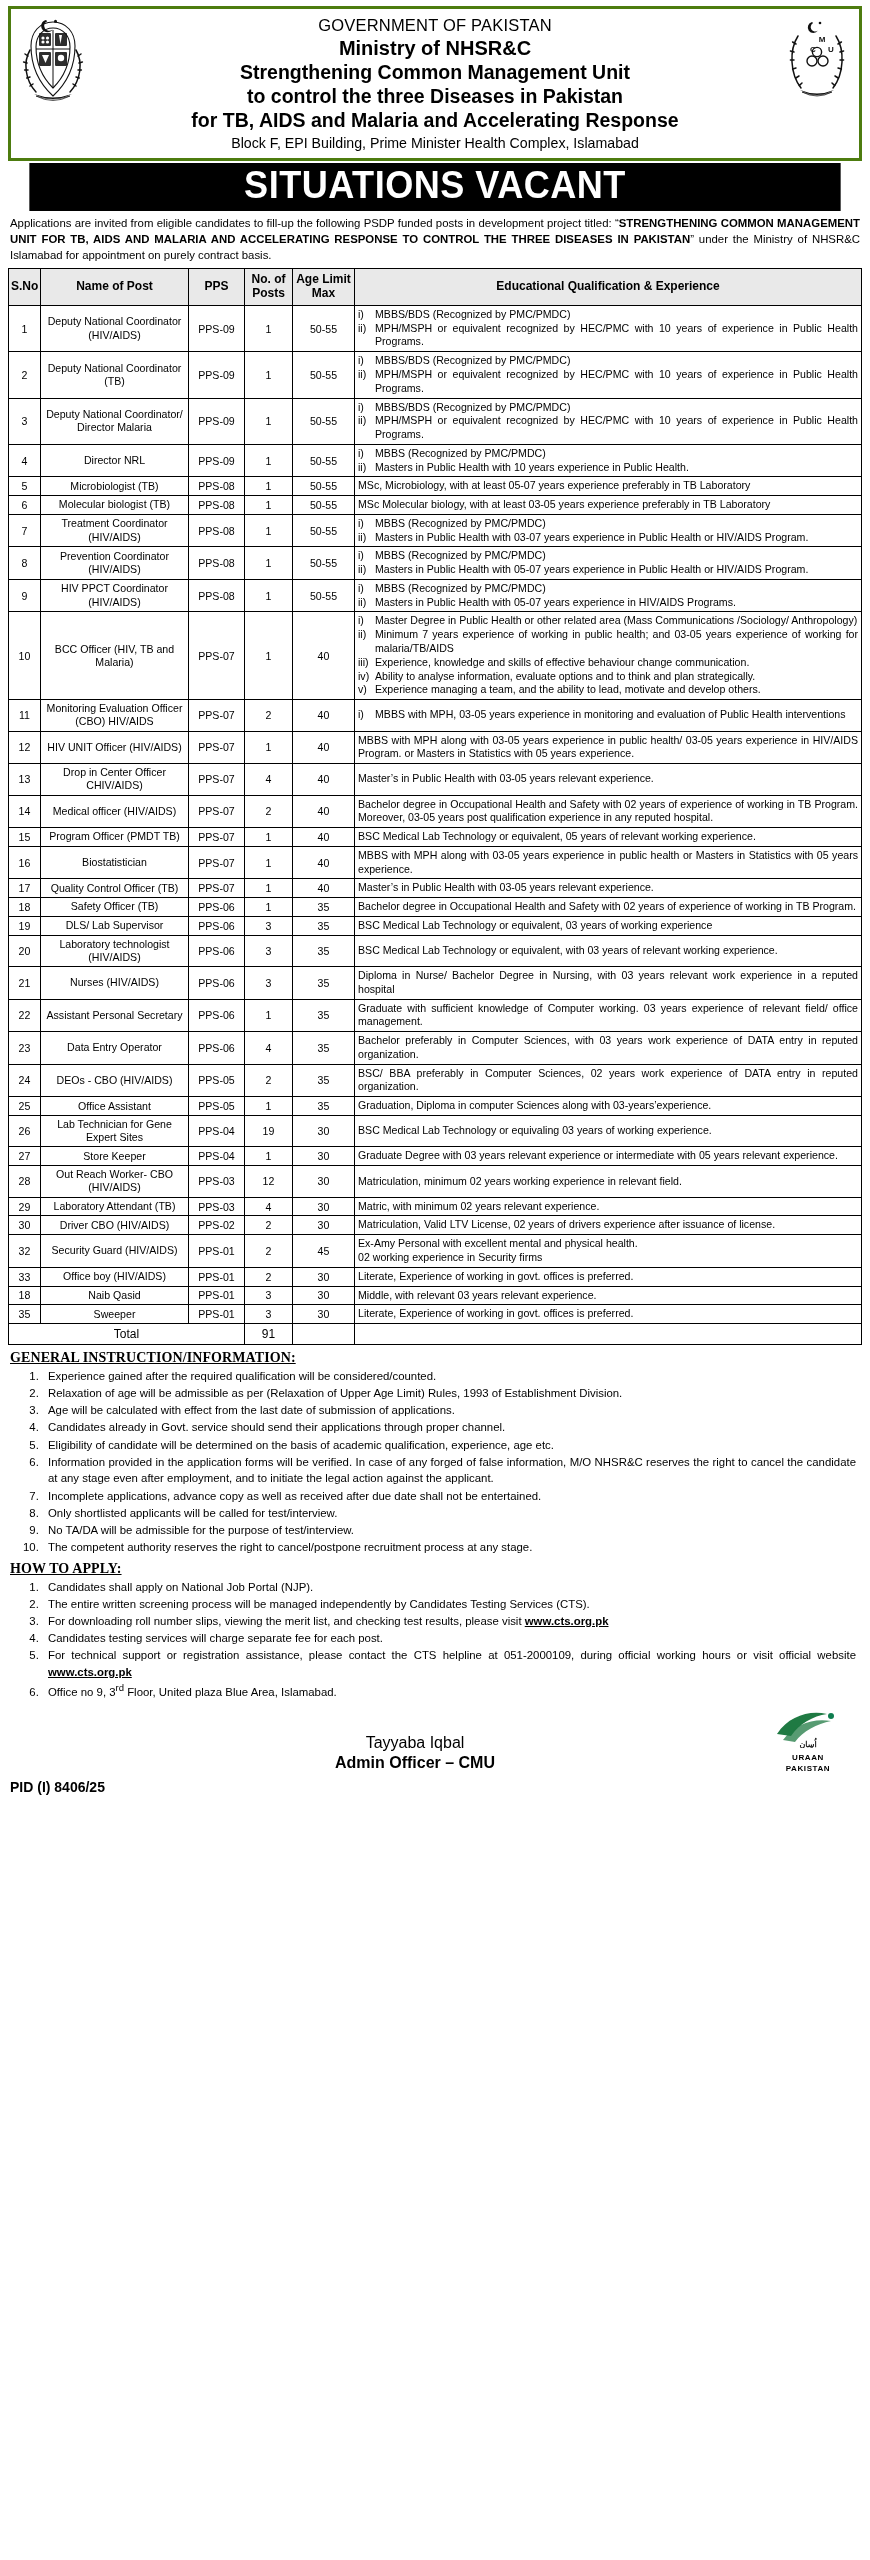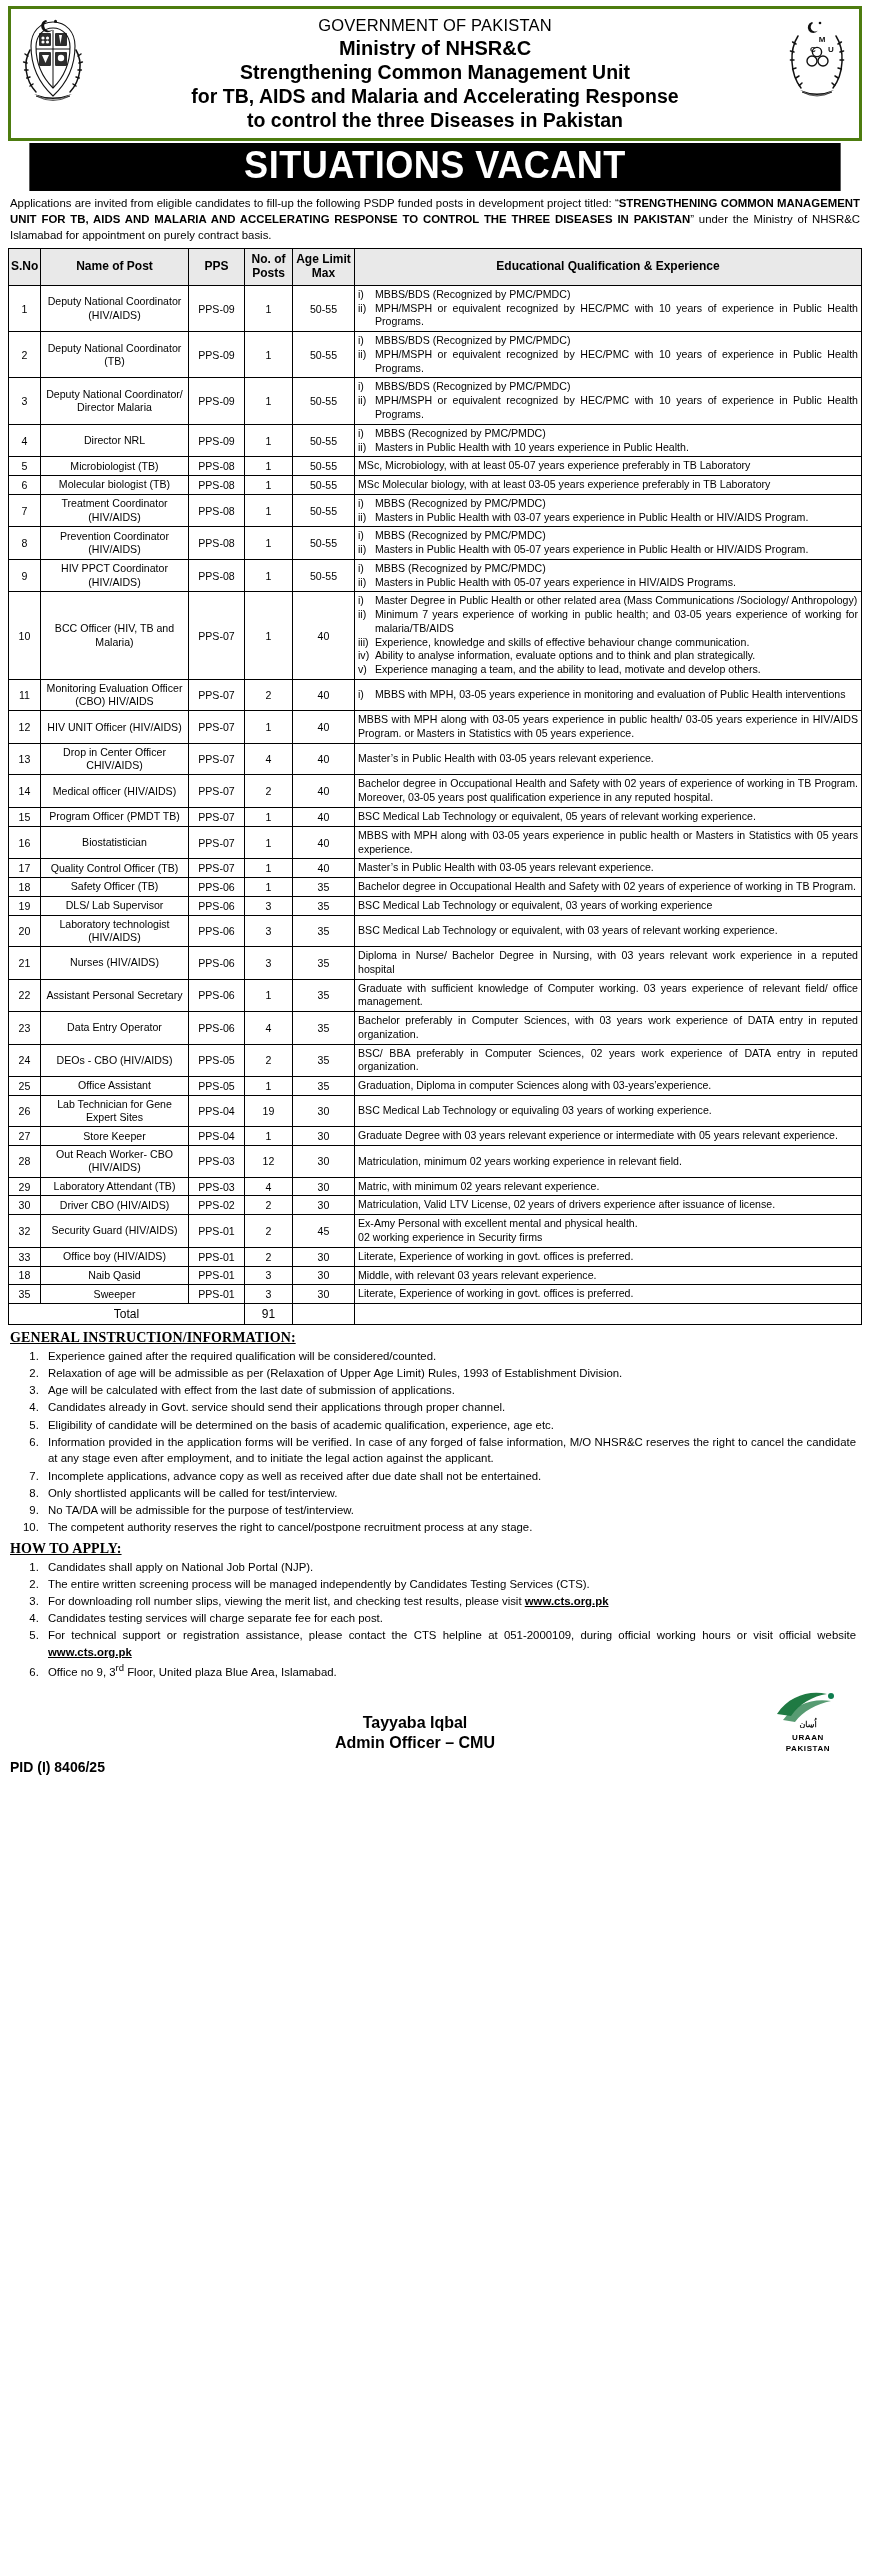--- a/index.html
+++ b/index.html
@@ -172,21 +172,21 @@
     margin-top: 8px;
     padding: 0 6px 0 2px;
   }
   .sig-center {
     flex: 1 1 auto;
     text-align: center;
     padding-left: 60px;
   }
   .sig-name {
     font-size: 16px;
-    font-weight: bold;
+    font-weight: normal;
     line-height: 1.25;
   }
   .sig-role {
     font-size: 16px;
     font-weight: bold;
     line-height: 1.25;
   }
   .sig-right {
     flex: 0 0 96px;
     text-align: center;
@@ -253,22 +253,23 @@
         </g>
         <path d="M12 78 q19 10 38 0 q-19 7 -38 0 z" fill="#111"></path>
         <path d="M14 80 q17 9 34 0 q-17 6 -34 0 z" fill="#fff" stroke="#111" stroke-width=".7"></path>
       </svg>
     </div>
 
     <div class="mast-center">
       <div class="gov-line">GOVERNMENT OF PAKISTAN</div>
       <div class="ministry-line">Ministry of NHSR&amp;C</div>
       <div class="mast-big">Strengthening Common Management Unit</div>
+      <div class="mast-big">to control the three Diseases in Pakistan</div>
       <div class="mast-big">for TB, AIDS and Malaria and Accelerating Response</div>
-      <div class="mast-big">to control the three Diseases in Pakistan</div>
+      <div class="addr-line">Block F, EPI Building, Prime Minister Health Complex, Islamabad</div>
     </div>
 
     <div class="crest">
       <svg width="62" height="92" viewBox="0 0 62 92" aria-hidden="true">
         <g fill="#111">
           <path d="M26 6 a5.6 5.6 0 1 0 6 8.6 a4.5 4.5 0 1 1 -4.9 -7.5 z"></path>
           <circle cx="34" cy="7" r="1.3"></circle>
         </g>
         <g font-family="Liberation Sans, sans-serif" font-size="8" font-weight="bold" fill="#111" text-anchor="middle">
           <text x="36" y="26">M</text>

